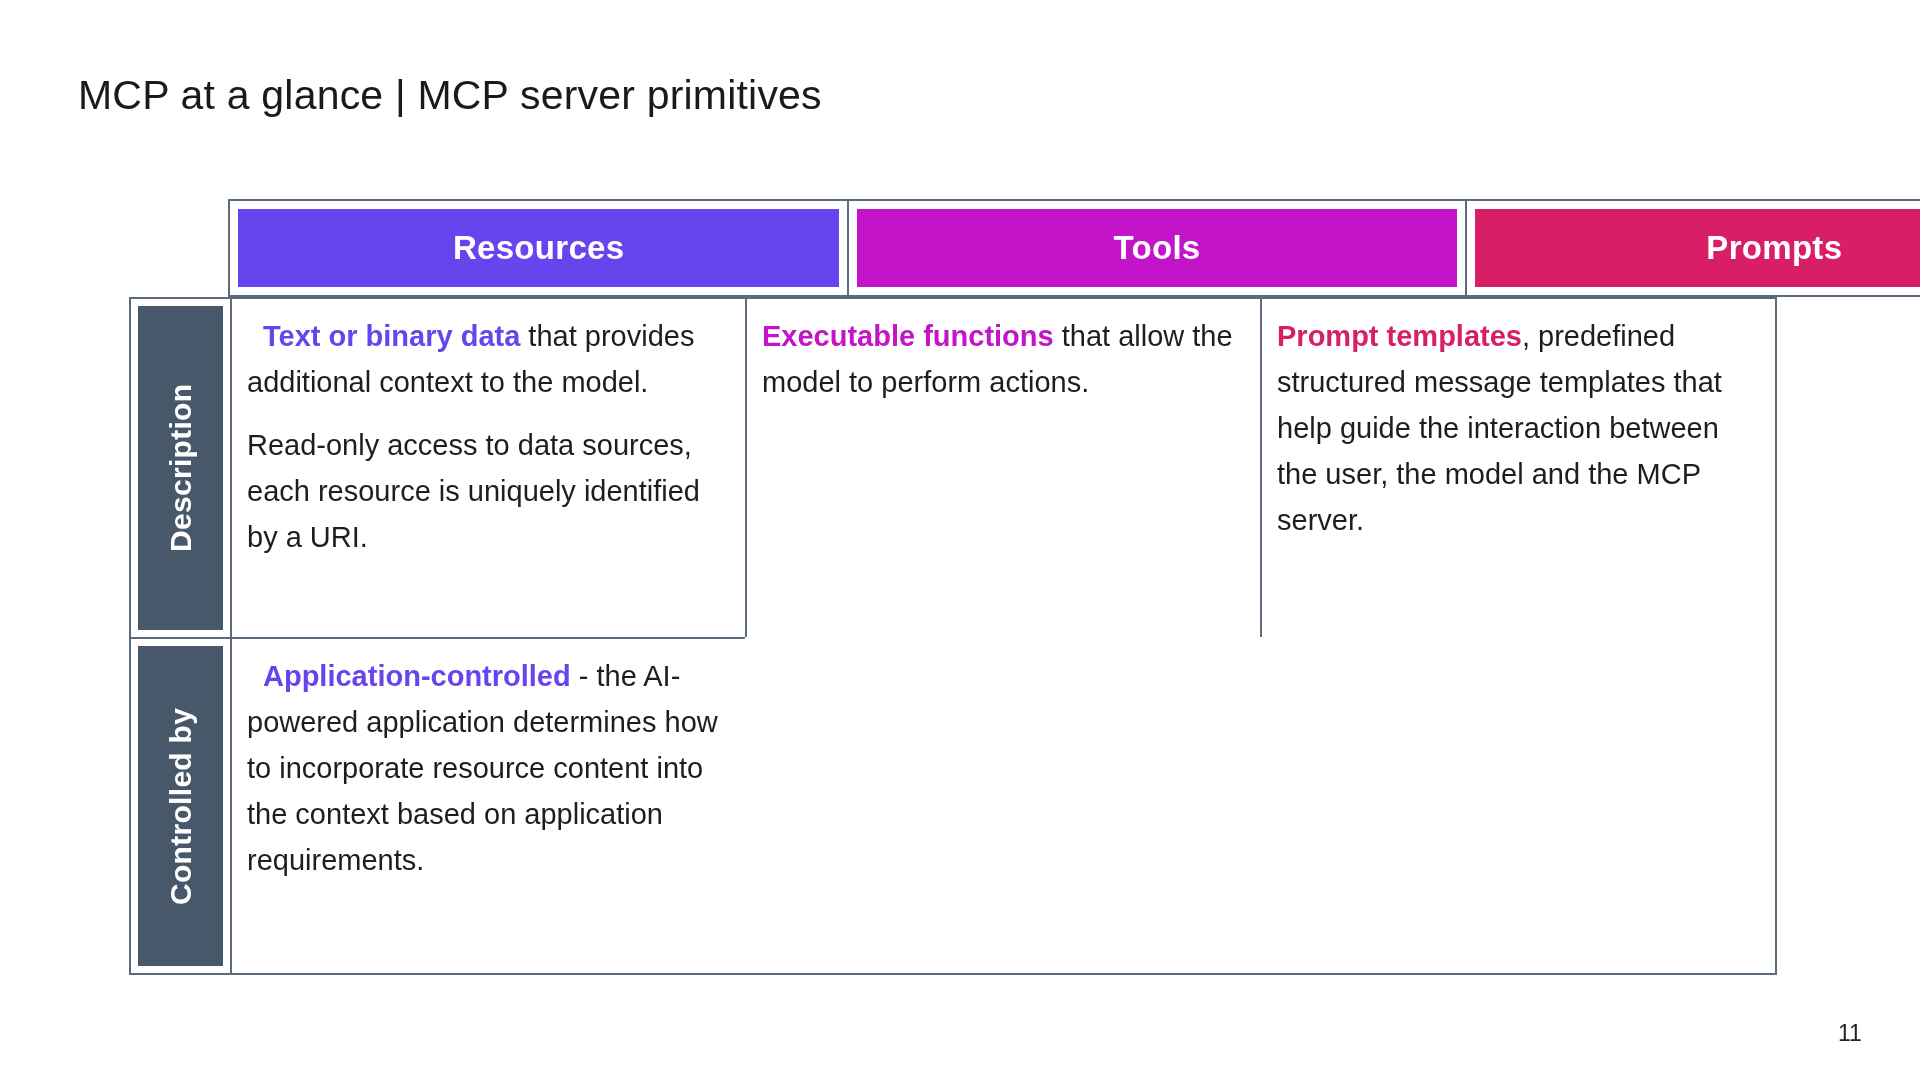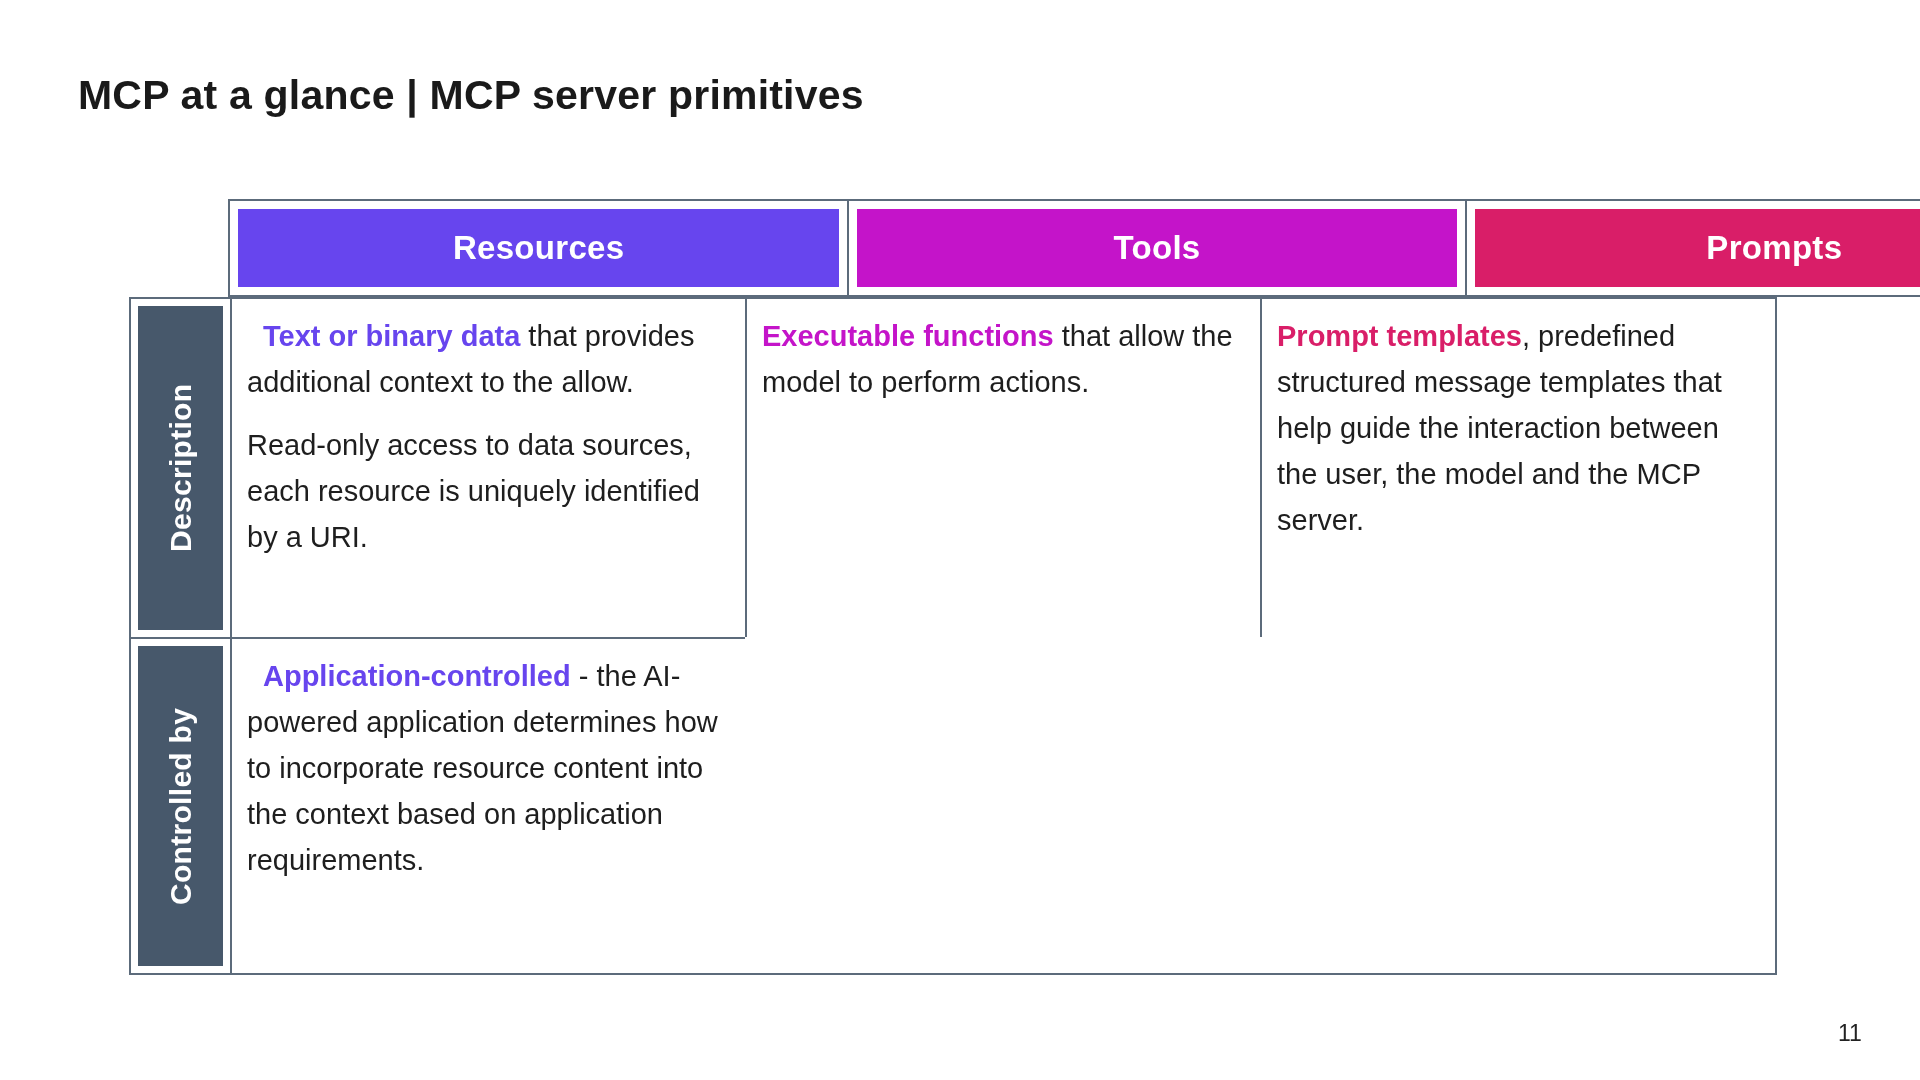--- a/index.html
+++ b/index.html
@@ -4,21 +4,21 @@
 <style>
   html,body{margin:0;padding:0;}
   body{
     width:1920px;height:1080px;position:relative;overflow:hidden;
     background:#ffffff;
     font-family:"Liberation Sans","DejaVu Sans",sans-serif;
     color:var(--text,#1e1e1e);
   }
   .slide-title{
     position:absolute;left:78px;top:72px;
-    font-size:41px;font-weight:700;color:var(--title,#1a1a1a);
+    font-size:41px;font-weight:400;color:var(--title,#1a1a1a);
     letter-spacing:0.2px;
   }
   
   .header-row{
     position:absolute;left:228px;top:199px;width:1856px;height:98px;
     box-sizing:border-box;border:2px solid var(--border,#5c6b7b);
     display:grid;grid-template-columns:1fr 1fr 1fr;
   }
   .hcell{box-sizing:border-box;display:flex;}
   .hcell + .hcell{border-left:2px solid var(--border,#5c6b7b);}
@@ -77,21 +77,21 @@
     <div class="hblock c2">Prompts</div>
   </div>
 </div>
 
 <div class="body-grid">
 
   <div class="bcell label-cell">
     <div class="label-block">Description</div>
   </div>
   <div class="bcell colline content-cell c0">
-    <p><span class="lead">Text or binary data</span><span> that provides additional context to the allow.</span></p>
+    <p><span class="lead">Text or binary data</span><span> that provides additional context to the model.</span></p>
     <p><span>Read-only access to data sources, each resource is uniquely identified by a URI.</span></p>
   </div>
   <div class="bcell colline content-cell c1">
     <p><span class="lead">Executable functions</span><span> that allow the model to perform actions.</span></p>
   </div>
   <div class="bcell colline content-cell c2">
     <p><span class="lead">Prompt templates</span><span>, predefined structured message templates that help guide the interaction between the user, the model and the MCP server.</span></p>
   </div>
 
   <div class="bcell rowline label-cell">

